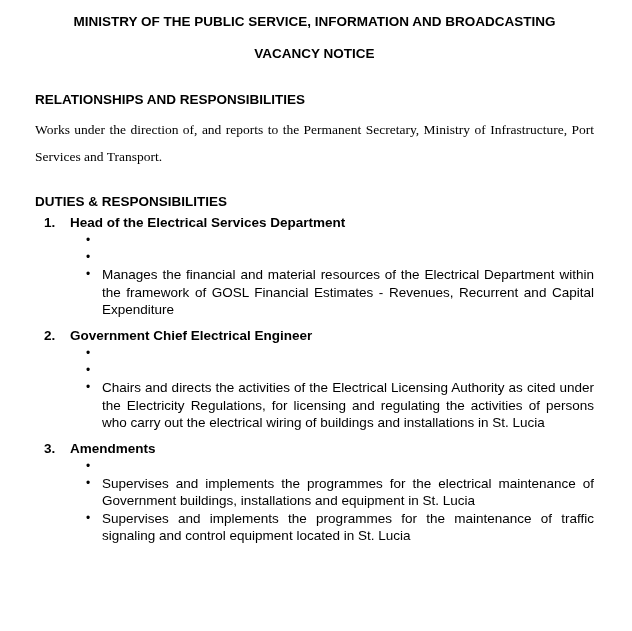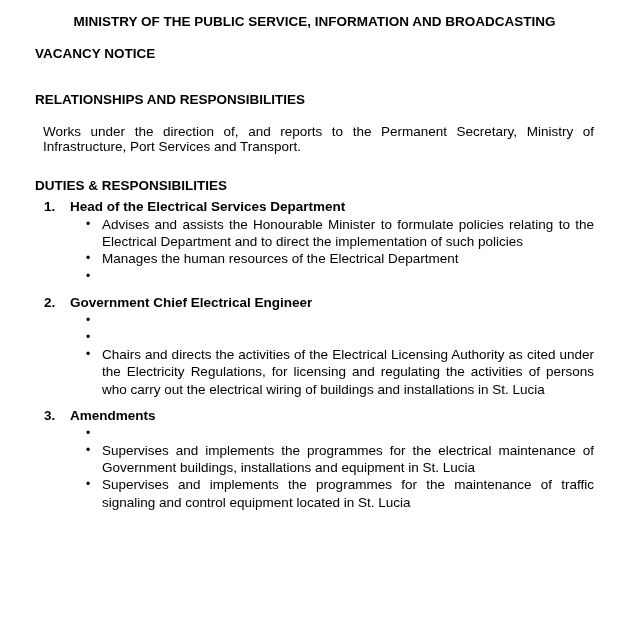--- a/index.html
+++ b/index.html
@@ -18,34 +18,35 @@
     font-size: 13.5px;
     overflow: hidden;
   }
   .doc-title {
     text-align: center;
     font-weight: bold;
     line-height: 20px;
     margin-bottom: 12px;
   }
   .doc-subtitle {
-    text-align: left;
+    text-align: center;
     font-weight: bold;
     line-height: 20px;
     margin-bottom: 26px;
   }
   .section-heading {
     font-weight: bold;
     line-height: 20px;
-    margin-bottom: 14px;
+    margin-bottom: 6px;
   }
   .body-para {
-    margin: 0 0 22px 8px;
-    line-height: 15px;
+    margin: 0 0 22px 0;
+    line-height: 27px;
     text-align: justify;
+    font-family: Liberation Serif, serif;
   }
   .section-heading.duties {
     margin-bottom: 2px;
   }
   .duty-item {
     margin-bottom: 9px;
   }
   .item-head {
     display: flex;
     padding-left: 9px;
@@ -88,28 +89,27 @@
 
   <div class="section-heading duties">DUTIES &amp; RESPONSIBILITIES</div>
 
   <div class="duty-item">
     <div class="item-head">
       <span class="item-number">1.</span>
       <span class="item-title">Head of the Electrical Services Department</span>
     </div>
     <div class="bullet-row">
       <span class="bullet-glyph">•</span>
-      <span class="bullet-text">Advises and assists the Honourable Minister to formulate policies relating to the Electrical Department and to direct the implementation of such policies</span>
     </div>
     <div class="bullet-row">
       <span class="bullet-glyph">•</span>
-      <span class="bullet-text">Manages the human resources of the Electrical Department</span>
     </div>
     <div class="bullet-row">
       <span class="bullet-glyph">•</span>
+      <span class="bullet-text">Manages the financial and material resources of the Electrical Department within the framework of GOSL Financial Estimates - Revenues, Recurrent and Capital Expenditure</span>
     </div>
   </div>
 
   <div class="duty-item">
     <div class="item-head">
       <span class="item-number">2.</span>
       <span class="item-title">Government Chief Electrical Engineer</span>
     </div>
     <div class="bullet-row">
       <span class="bullet-glyph">•</span>

